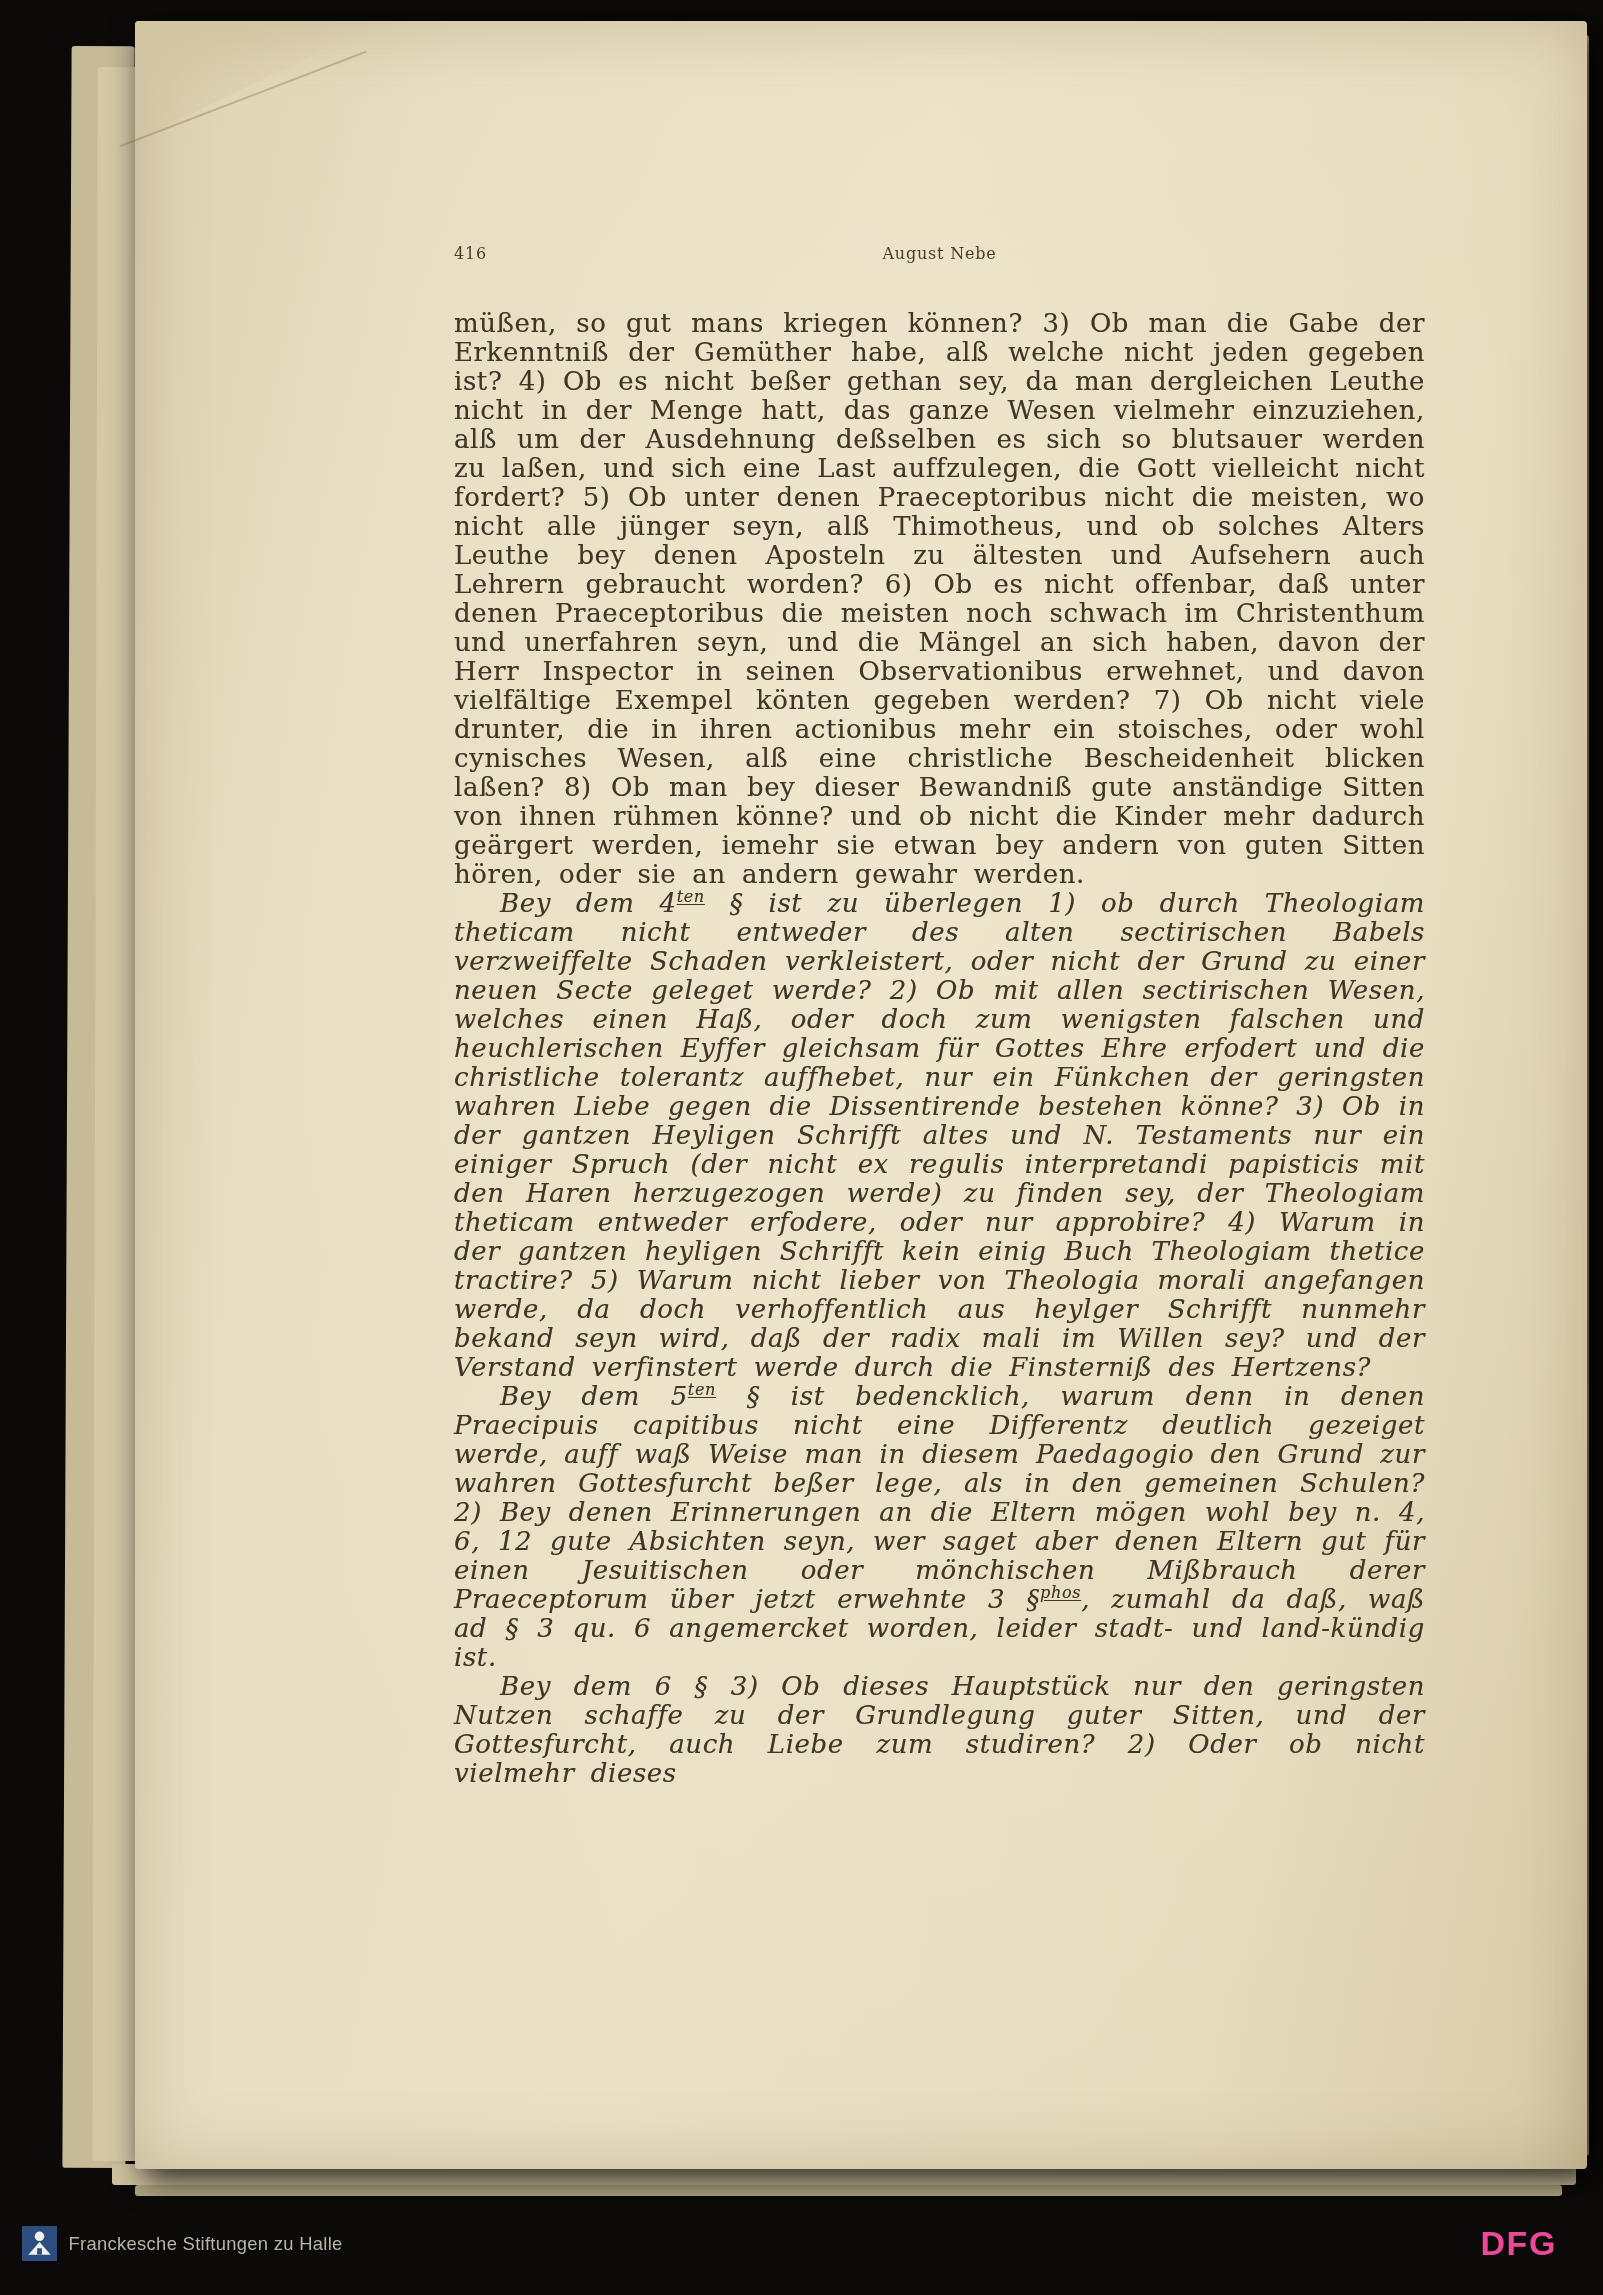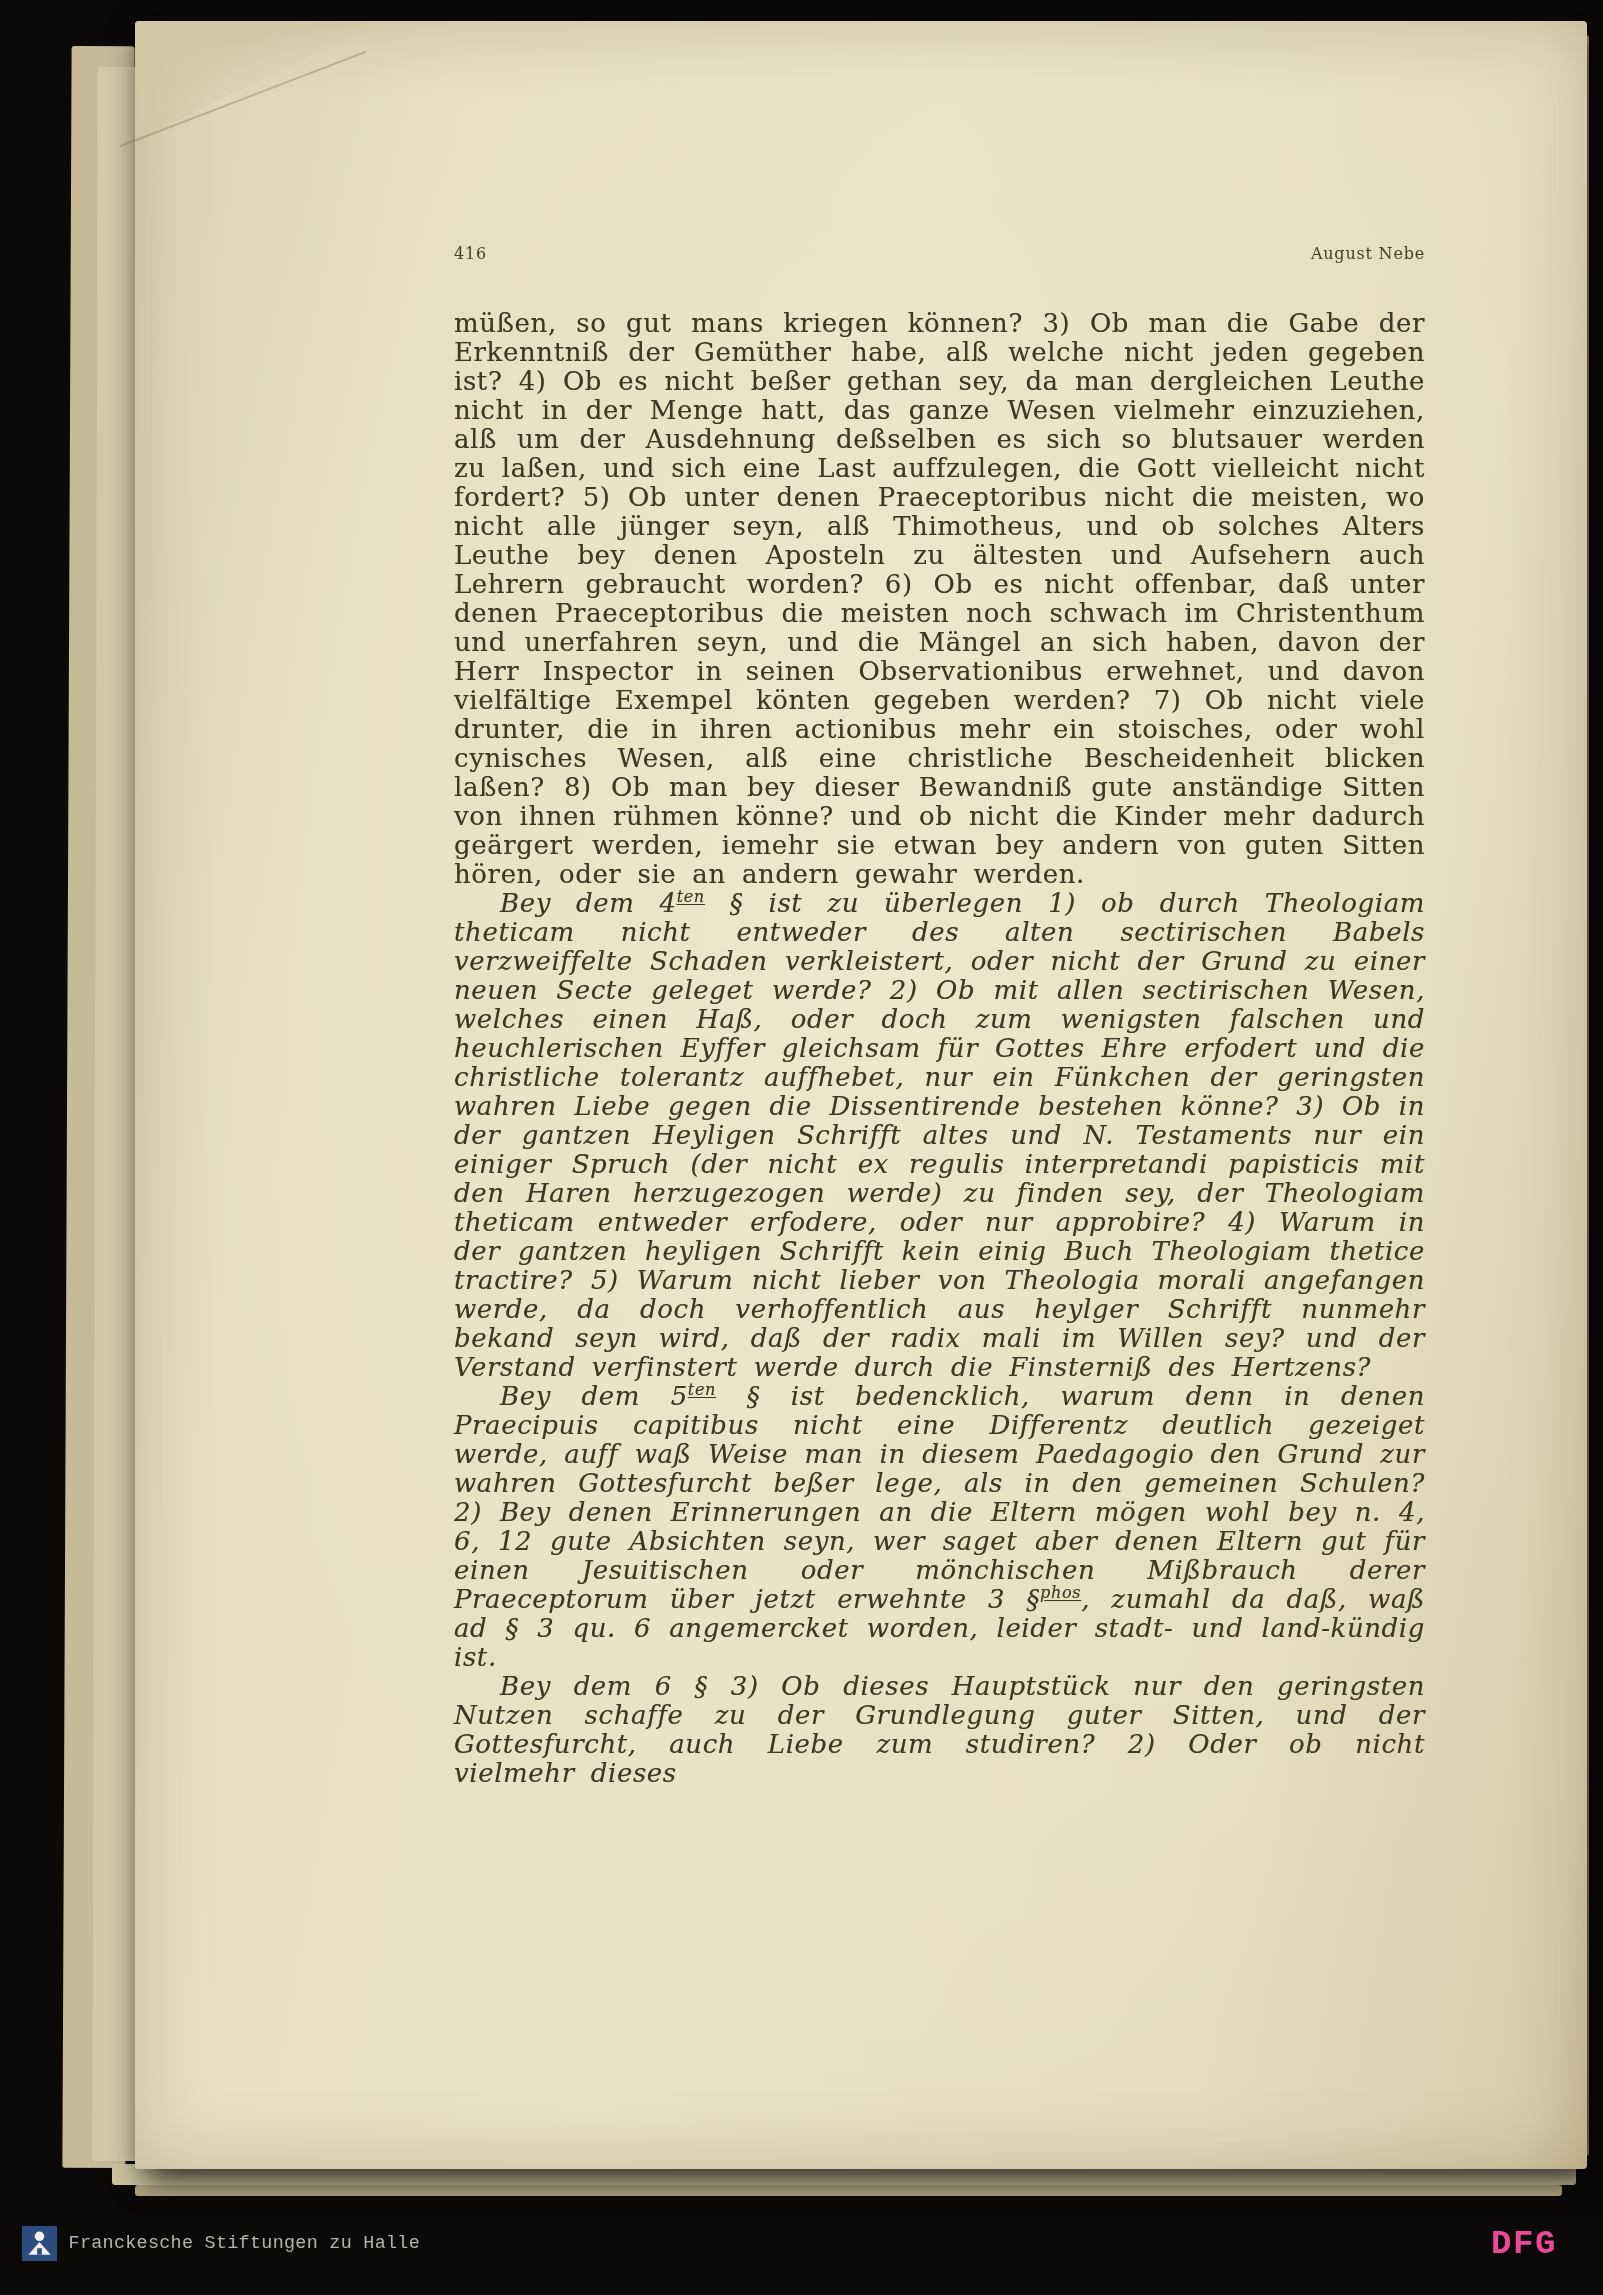--- a/index.html
+++ b/index.html
@@ -52,21 +52,21 @@
   }
   .header {
     position: relative;
     height: 37px;
     font-size: 16px;
     letter-spacing: 0.8px;
     color: #46ureg;
     color: #463e2d;
   }
   .pagenum { position: absolute; left: 0; top: 0; }
-  .running { position: absolute; left: 0; right: 0; text-align: right; top: 0; }
+  .running { position: absolute; left: 0; right: 0; text-align: center; top: 0; }
 
   .body {
     margin-top: 28px;
     font-size: 26px;
     line-height: 29px;
     text-align: justify;
     letter-spacing: 0.6px;
     word-spacing: 7.2px;
     color: #3f3726;
     text-shadow: 0 0 0.4px rgba(60,50,35,0.45);
@@ -75,21 +75,21 @@
   .body p.indent { text-indent: 46px; font-style: italic; }
   .body sup {
     font-size: 62%;
     line-height: 0;
     text-decoration: underline;
     text-underline-offset: 1.6px;
   }
 
   .footer-bar {
     position: absolute; left: 0; right: 0; bottom: 0; height: 120px;
-    font-family: Liberation Mono, monospace;
+    font-family: Liberation Sans, sans-serif;
   }
   .lib {
     position: absolute; left: 22.4px; bottom: 34px;
     display: flex; align-items: center; gap: 11.2px;
     color: #b7b3a9; font-size: 18.4px; letter-spacing: 0.3px;
   }
   .lib svg { display: block; }
   .dfg {
     position: absolute; right: 46px; bottom: 32px;
     color: #ec4899; font-size: 34px; font-weight: bold; letter-spacing: 1.6px;

